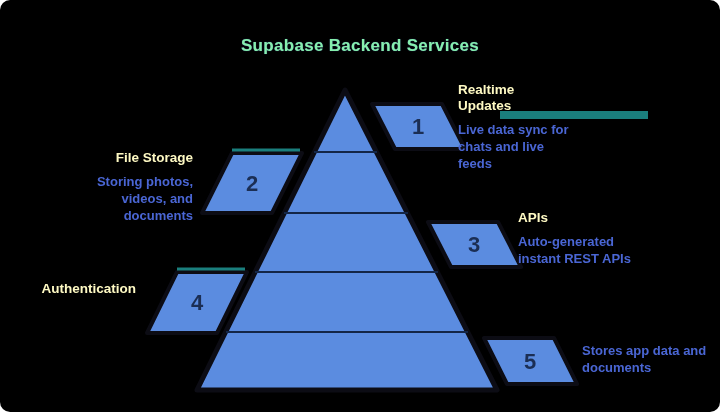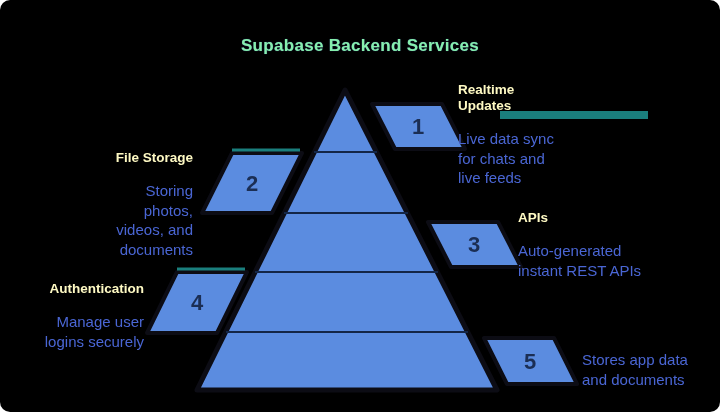--- a/index.html
+++ b/index.html
@@ -37,34 +37,34 @@
     position: absolute;
     color: #2e6be6;
   }
   .label .heading {
     font-size: 13.5px;
     font-weight: bold;
     color: #fef9c3;
     line-height: 1.2;
   }
   .label .desc {
-    margin-top: 15px;
-    font-size: 15px;
-    font-weight: normal;
+    margin-top: 8px;
+    font-size: 13px;
+    font-weight: bold;
     color: #4a66d4;
     line-height: 1.3;
   }
   .label.align-right { text-align: right; }
   .label.align-left { text-align: left; }
 
   .l1 { left: 458px; top: 82px;  width: 112px; }
   .l1 .heading { width: 92px; }
   .l2 { left: 96px;  top: 150px; width: 97px; }
   .l3 { left: 518px; top: 210px; width: 126px; }
-  .l4 { left: 20px;  top: 281px; width: 124px; }
+  .l4 { left: 12px;  top: 281px; width: 124px; }
   .l5 { left: 582px; top: 335px; width: 132px; }
 
   .teal-bar {
     position: absolute;
     left: 500px;
     top: 111px;
     width: 148px;
     height: 8px;
     background: #1a7f7d;
   }
@@ -113,20 +113,19 @@
     <div class="desc">Auto-generated instant REST APIs</div>
   </div>
 
   <div class="label l2 align-right">
     <div class="heading">File Storage</div>
     <div class="desc">Storing photos, videos, and documents</div>
   </div>
 
   <div class="label l4 align-right">
     <div class="heading">Authentication</div>
-    <div class="desc">Manage user logins securely</div>
   </div>
 
   <div class="label l5 align-left">
     <div class="desc">Stores app data and documents</div>
   </div>
 
 </div>
 
 </body></html>

